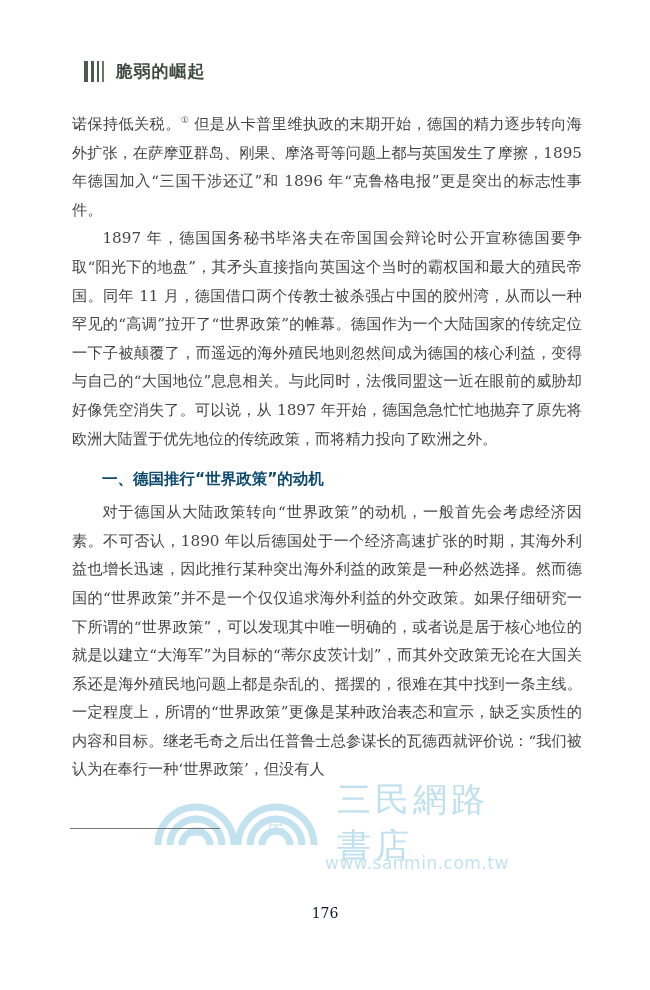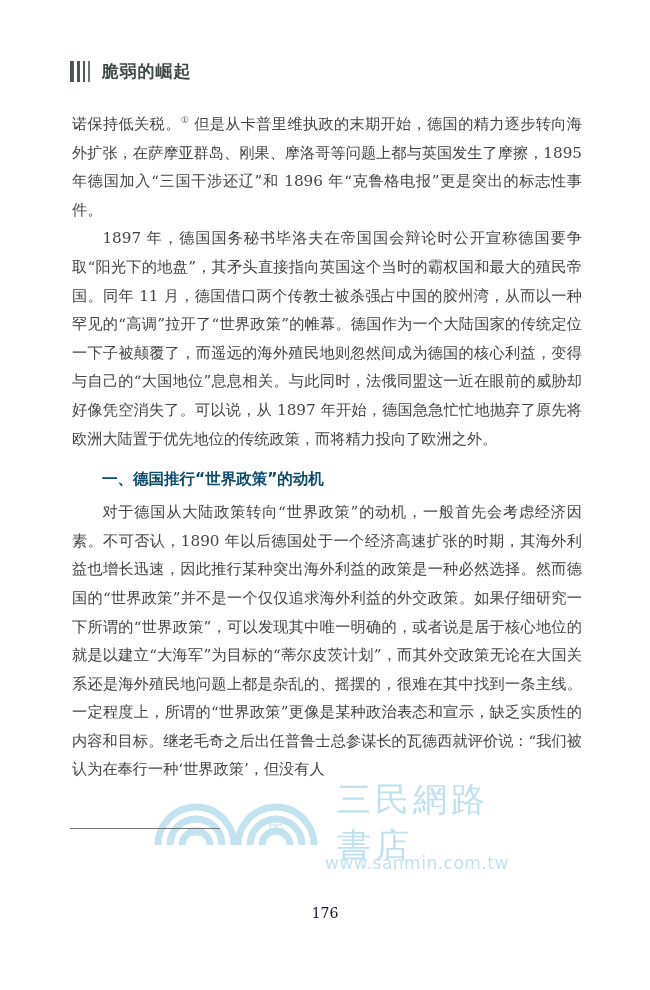--- a/index.html
+++ b/index.html
@@ -1,21 +1,21 @@
 <!DOCTYPE html>
 <html><head>
 <meta charset="utf-8">
 <style>
   html, body { margin: 0; padding: 0; }
   body {
     width: 650px; height: 990px; background: #ffffff; position: relative; overflow: hidden;
     font-family: "DejaVu Serif", "Liberation Serif", serif; color: #3a3a3a;
   }
   .page { position: absolute; left: 0; top: 0; width: 650px; height: 990px; }
-  .running-head { position: absolute; left: 70px; top: 60px; height: 22px; display: flex; align-items: center; }
+  .running-head { position: absolute; left: 84px; top: 60px; height: 22px; display: flex; align-items: center; }
   .bars { display: flex; align-items: center; gap: 3px; margin-right: 12px; }
   .bar { display: inline-block; height: 21px; background: #4a5a4e; }
   .bar.b1 { width: 4px; } .bar.b2 { width: 3px; } .bar.b3 { width: 2px; } .bar.b4 { width: 1.5px; background:#6a766c; }
   .head-title { font-family: "DejaVu Sans", "Liberation Sans", sans-serif; font-weight: bold; font-size: 17px; color: #3f4a42; letter-spacing: 1px; }
 
   .body-text { position: absolute; left: 72px; width: 510px; top: 110px; font-size: 15.2px; line-height: 28.6px; color: #444; text-align: justify; }
   .para { margin: 0; text-indent: 0; }
   .para.indent { text-indent: 2em; }
   .sup { font-size: 9px; vertical-align: super; line-height: 0; }
   .section-heading {

